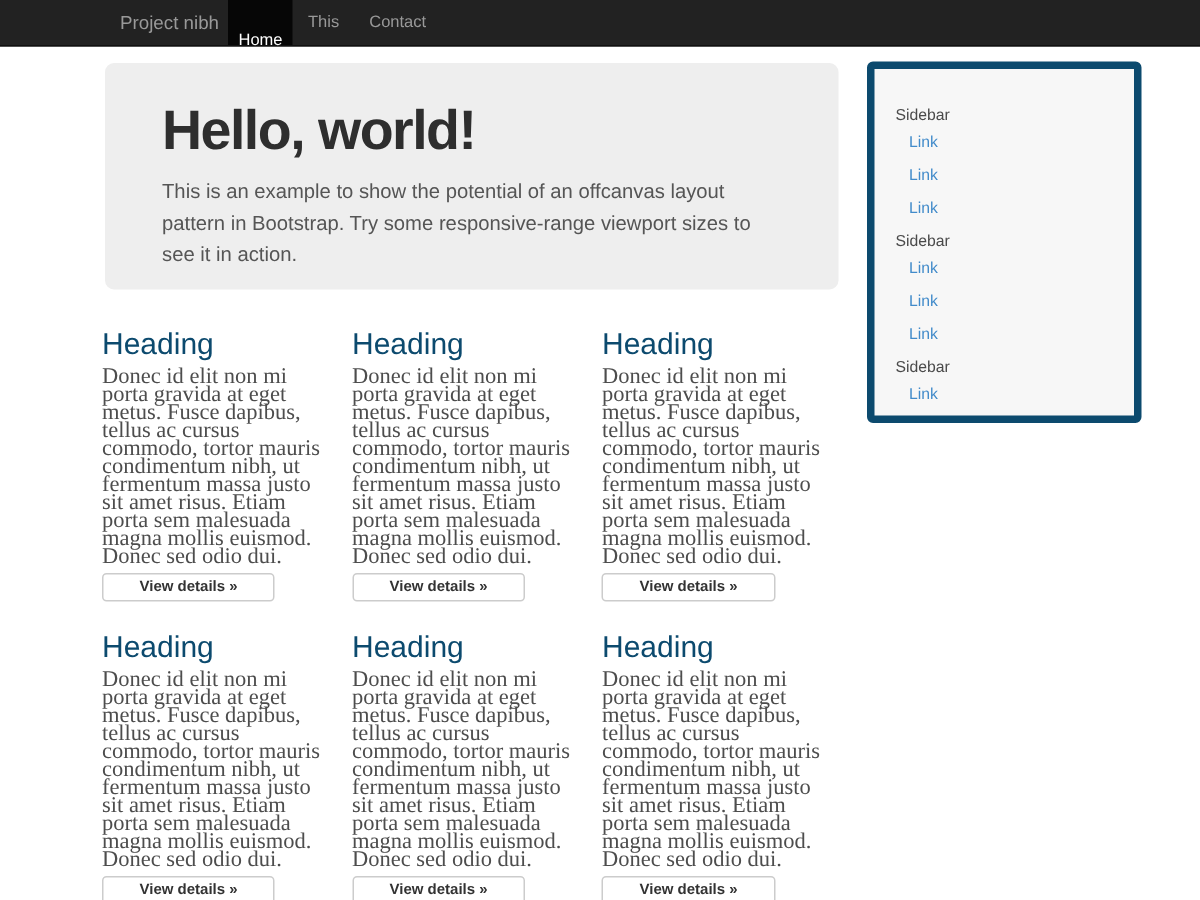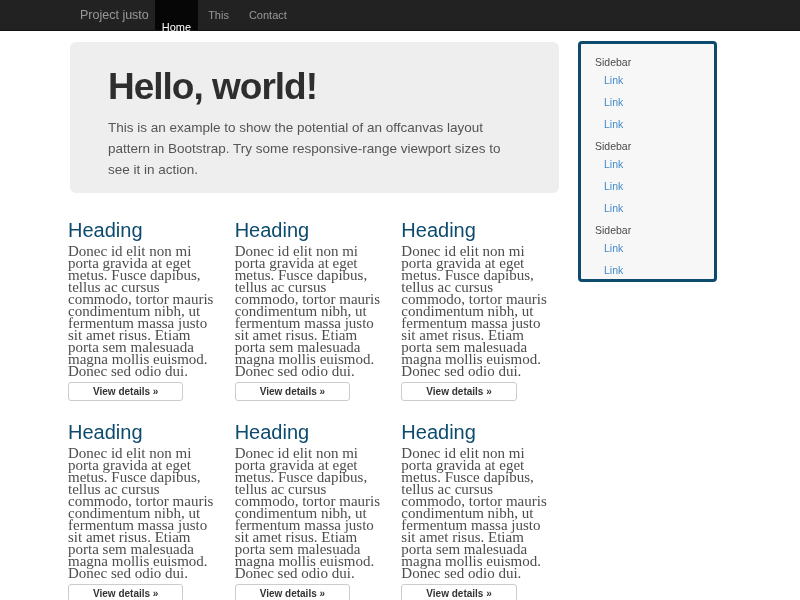--- a/index.html
+++ b/index.html
@@ -52,41 +52,41 @@
   .card p { margin: 4px 0 4px; font-size: 15px; line-height: 12px; color: #4d4d4d; font-family: Liberation Serif, serif; }
   .btn {
     display: inline-block; padding: 3px 24px; background: #ffffff;
     border: 1px solid #cccccc; border-radius: 3px;
     font-size: 10px; font-weight: bold; color: #333333;
     text-decoration: none; cursor: pointer; white-space: nowrap;
   }
 
   
   .sidebar-well {
-    box-sizing: border-box; margin: 10px 0 0 10px; width: 139px; height: 241px;
-    background: #f7f7f7; border: 3px solid #0c4a6e; border-radius: 4px;
-    padding: 12px 14px; overflow: hidden;
+    box-sizing: border-box; margin: 10px 0 0 10px; width: 183px; height: 241px;
+    background: #f7f7f7; border: 5px solid #0c4a6e; border-radius: 4px;
+    padding: 25px 14px; overflow: hidden;
   }
   .nav-header { margin: 5px 0 1px; font-size: 10.5px; color: #4a4a4a; }
   .nav-header.first { margin-top: 0; }
   .side-link {
     display: block; padding: 5px 0 5px 9px; font-size: 10.5px;
     color: #428bca; text-decoration: none; cursor: pointer;
   }
 
   
   .footer { margin-top: 11px; border-top: 5px solid #84cc16; }
   .footer p { margin: 10px 0 0 17px; font-size: 10.5px; color: #555555; }
 </style>
 </head>
 <body>
 
 <div class="navbar">
   <div class="navbar-inner">
-    <a class="brand">Project justo</a>
+    <a class="brand">Project nibh</a>
     <div class="nav">
       <a class="nav-item active">Home</a>
       <a class="nav-item">This</a>
       <a class="nav-item">Contact</a>
     </div>
   </div>
 </div>
 
 <div class="container">
   <div class="main-row">

